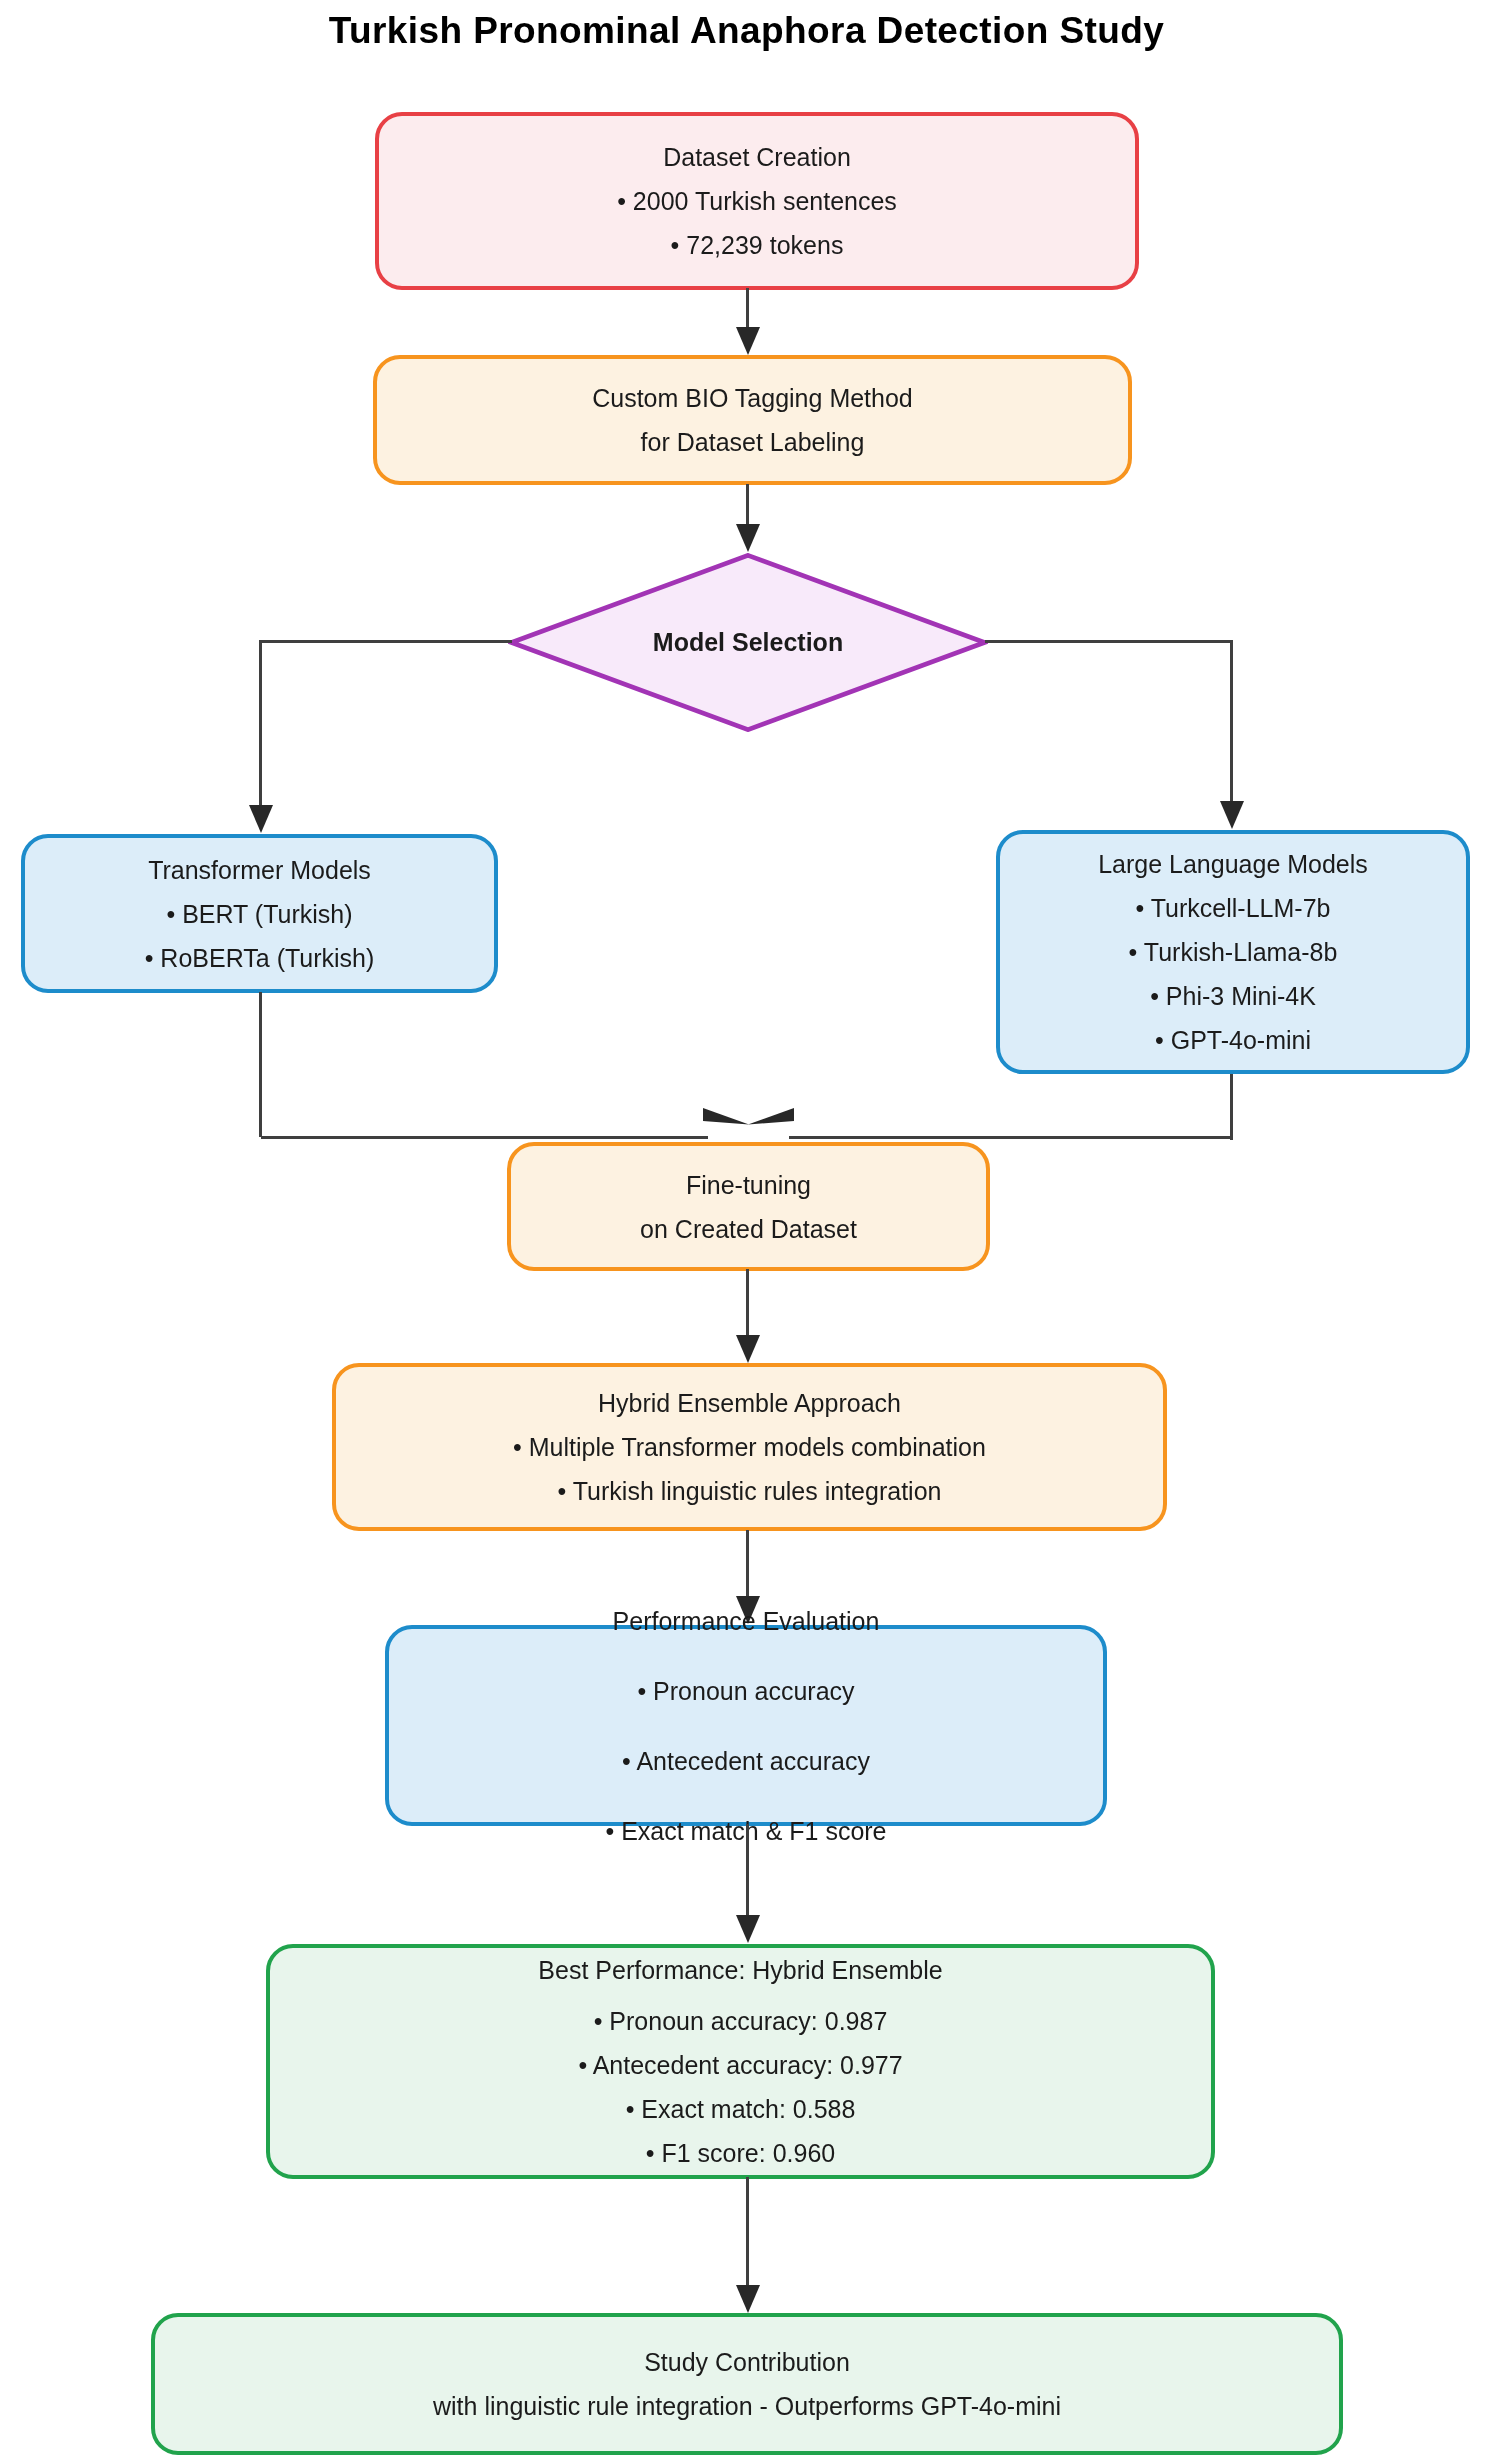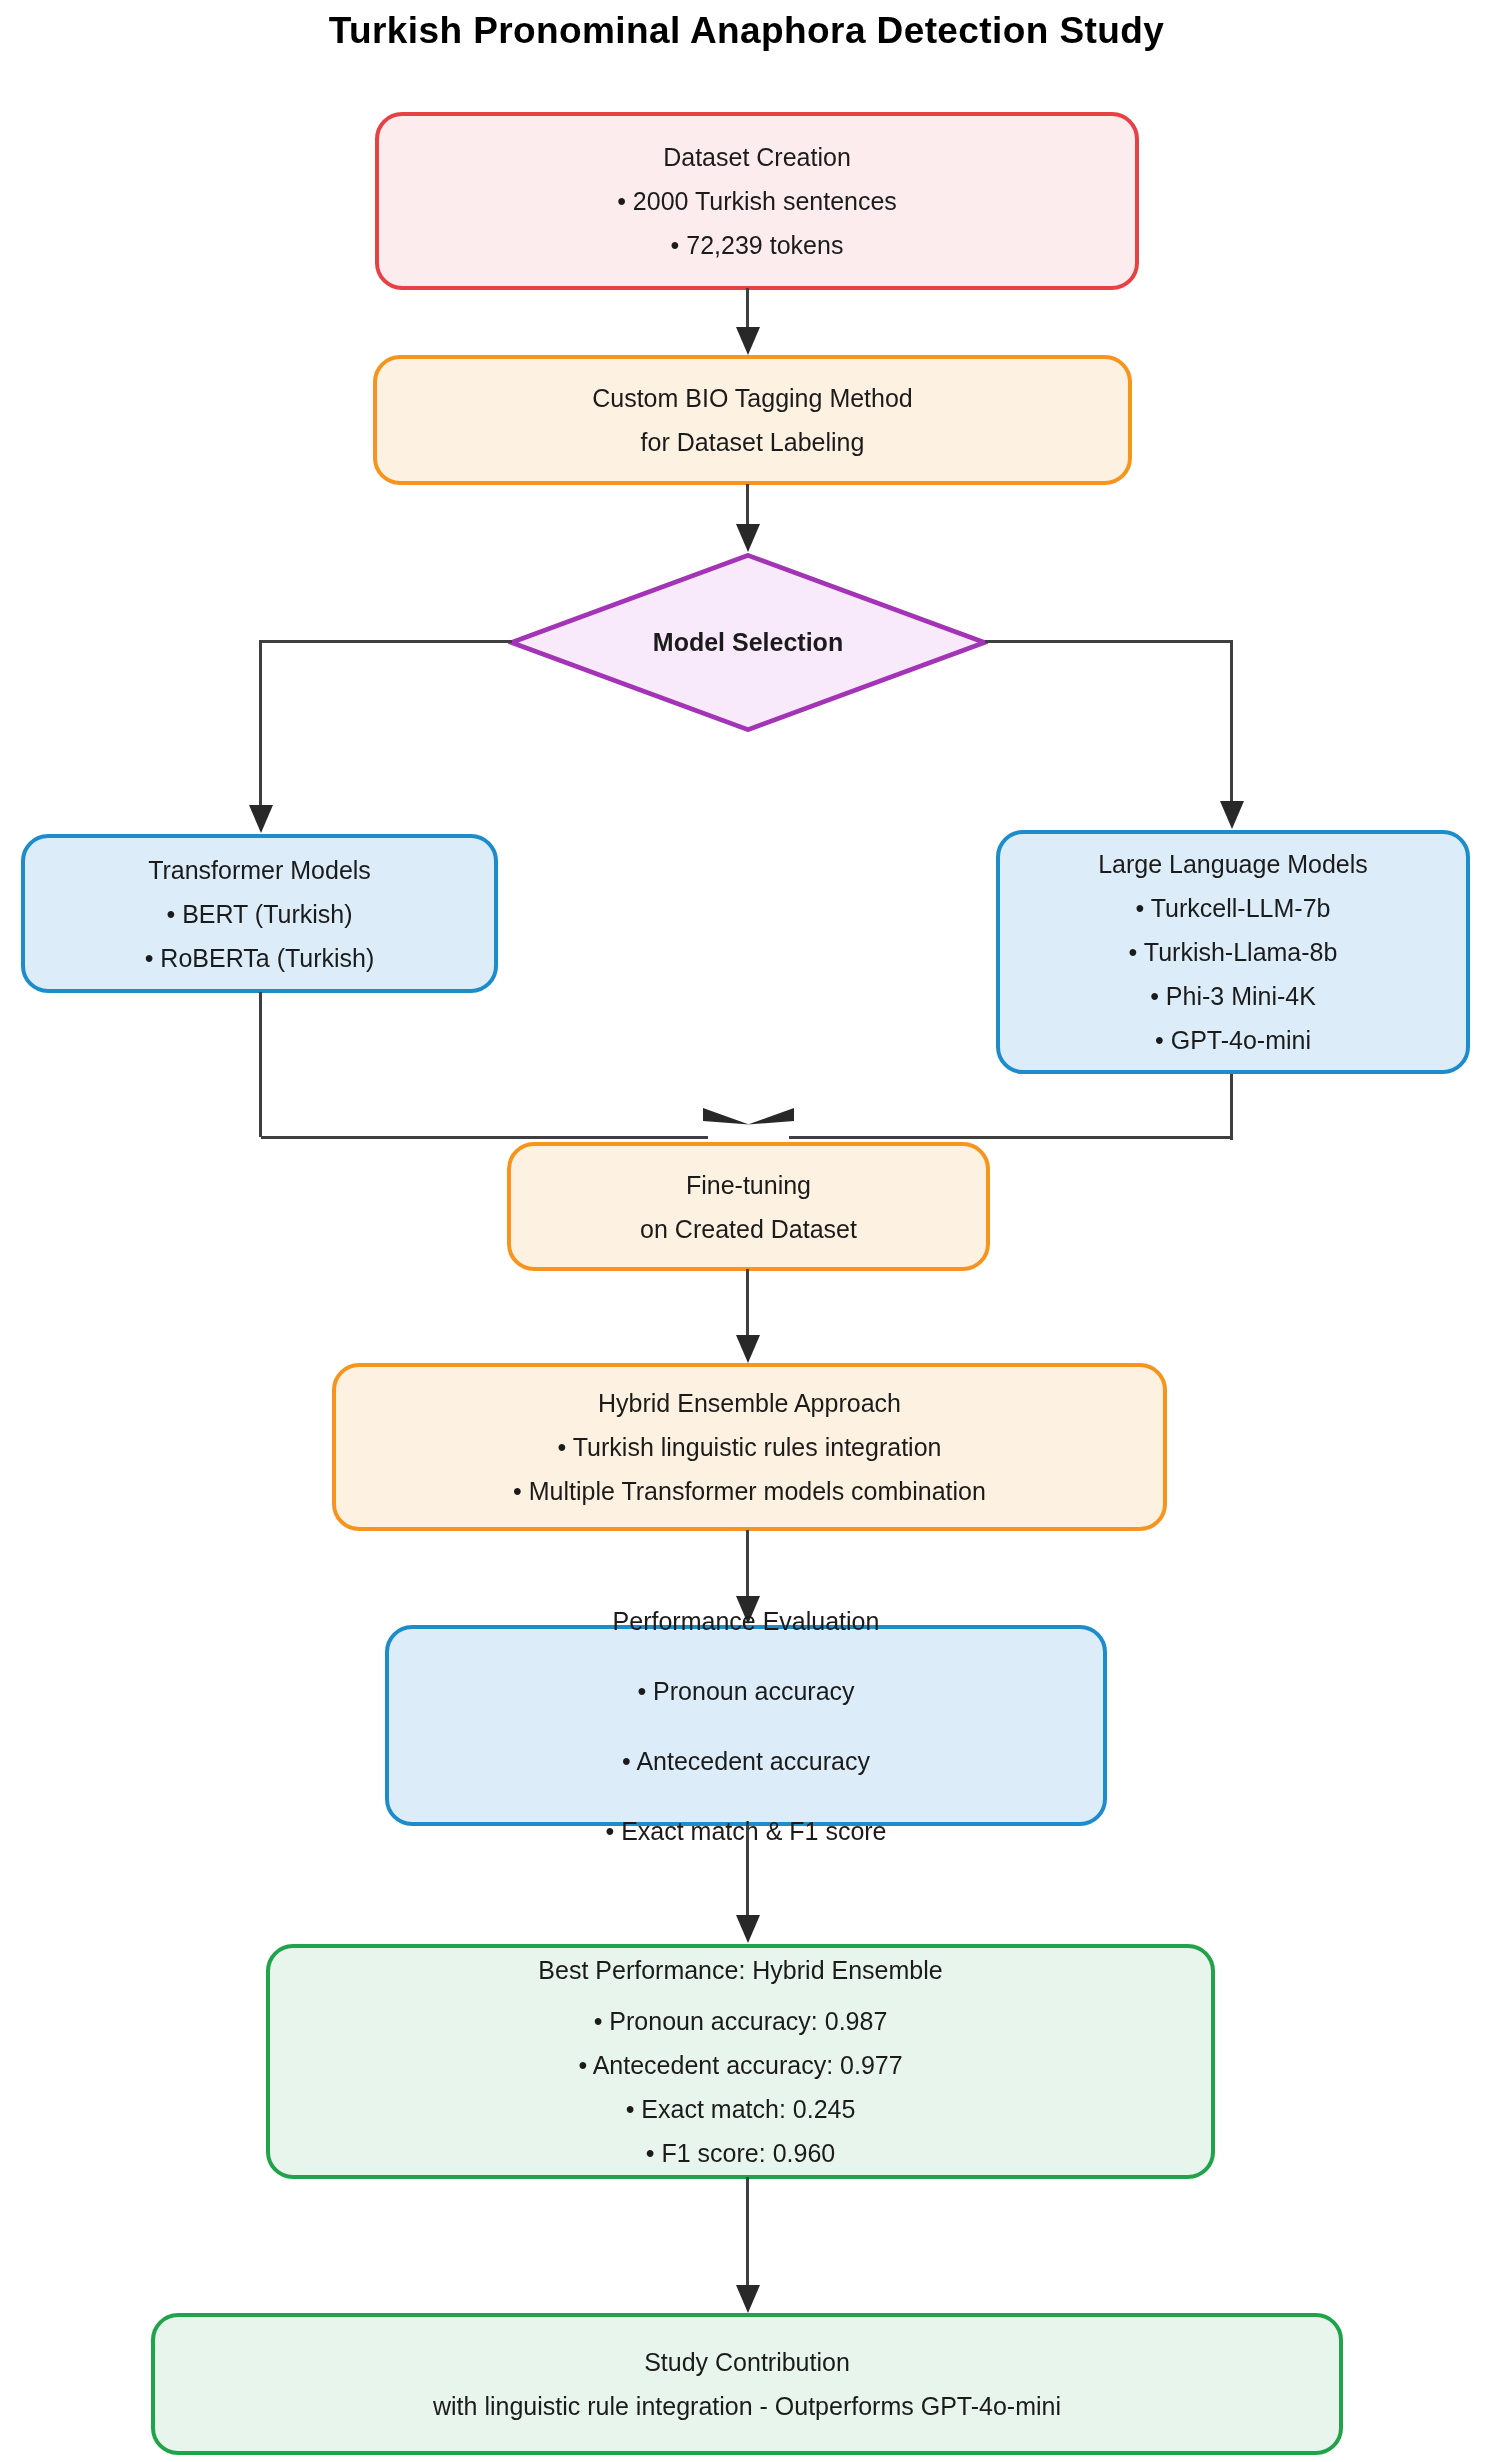--- a/index.html
+++ b/index.html
@@ -123,42 +123,42 @@
   <div class="node orange" style="left:507px; top:1142px; width:483px; height:129px;">
     <div class="line">Fine-tuning</div>
     <div class="line">on Created Dataset</div>
   </div>
 
   <div class="vline" style="left:746px; top:1269px; height:68px;"></div>
   <div class="ahead" style="left:736px; top:1335px;"></div>
 
   <div class="node orange" style="left:332px; top:1363px; width:835px; height:168px;">
     <div class="line">Hybrid Ensemble Approach</div>
+    <div class="line">• Multiple Transformer models combination</div>
     <div class="line">• Turkish linguistic rules integration</div>
-    <div class="line">• Multiple Transformer models combination</div>
   </div>
 
   <div class="vline" style="left:746px; top:1530px; height:68px;"></div>
   <div class="ahead" style="left:736px; top:1596px;"></div>
 
   <div class="node blue" style="left:385px; top:1625px; width:722px; height:201px;gap:26px;">
     <div class="line">Performance Evaluation</div>
     <div class="line">• Pronoun accuracy</div>
     <div class="line">• Antecedent accuracy</div>
     <div class="line">• Exact match &amp; F1 score</div>
   </div>
 
   <div class="vline" style="left:746px; top:1824px; height:92px;"></div>
   <div class="ahead" style="left:736px; top:1915px;"></div>
 
   <div class="node green" style="left:266px; top:1944px; width:949px; height:235px;">
     <div class="line gap-below">Best Performance: Hybrid Ensemble</div>
     <div class="line">• Pronoun accuracy: 0.987</div>
     <div class="line">• Antecedent accuracy: 0.977</div>
-    <div class="line">• Exact match: 0.245</div>
+    <div class="line">• Exact match: 0.588</div>
     <div class="line">• F1 score: 0.960</div>
   </div>
 
   <div class="vline" style="left:746px; top:2177px; height:109px;"></div>
   <div class="ahead" style="left:736px; top:2285px;"></div>
 
   <div class="node green" style="left:151px; top:2313px; width:1192px; height:142px;">
     <div class="line">Study Contribution</div>
     <div class="line">with linguistic rule integration - Outperforms GPT-4o-mini</div>
   </div>

